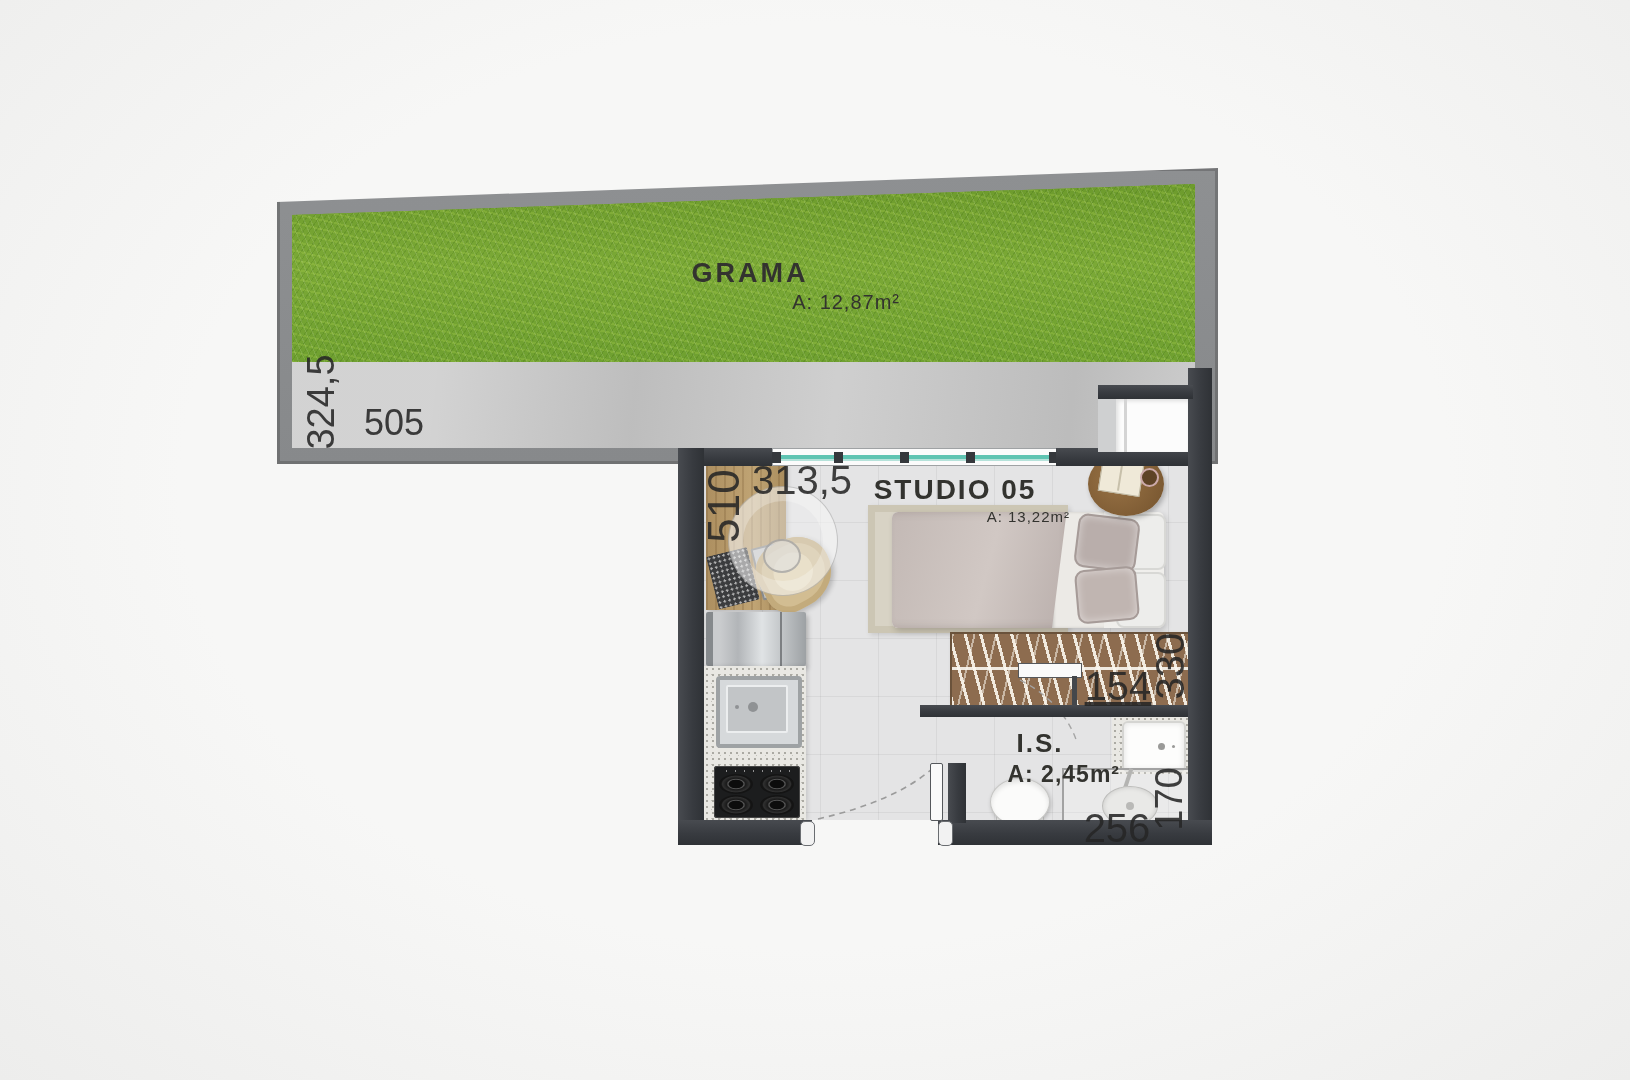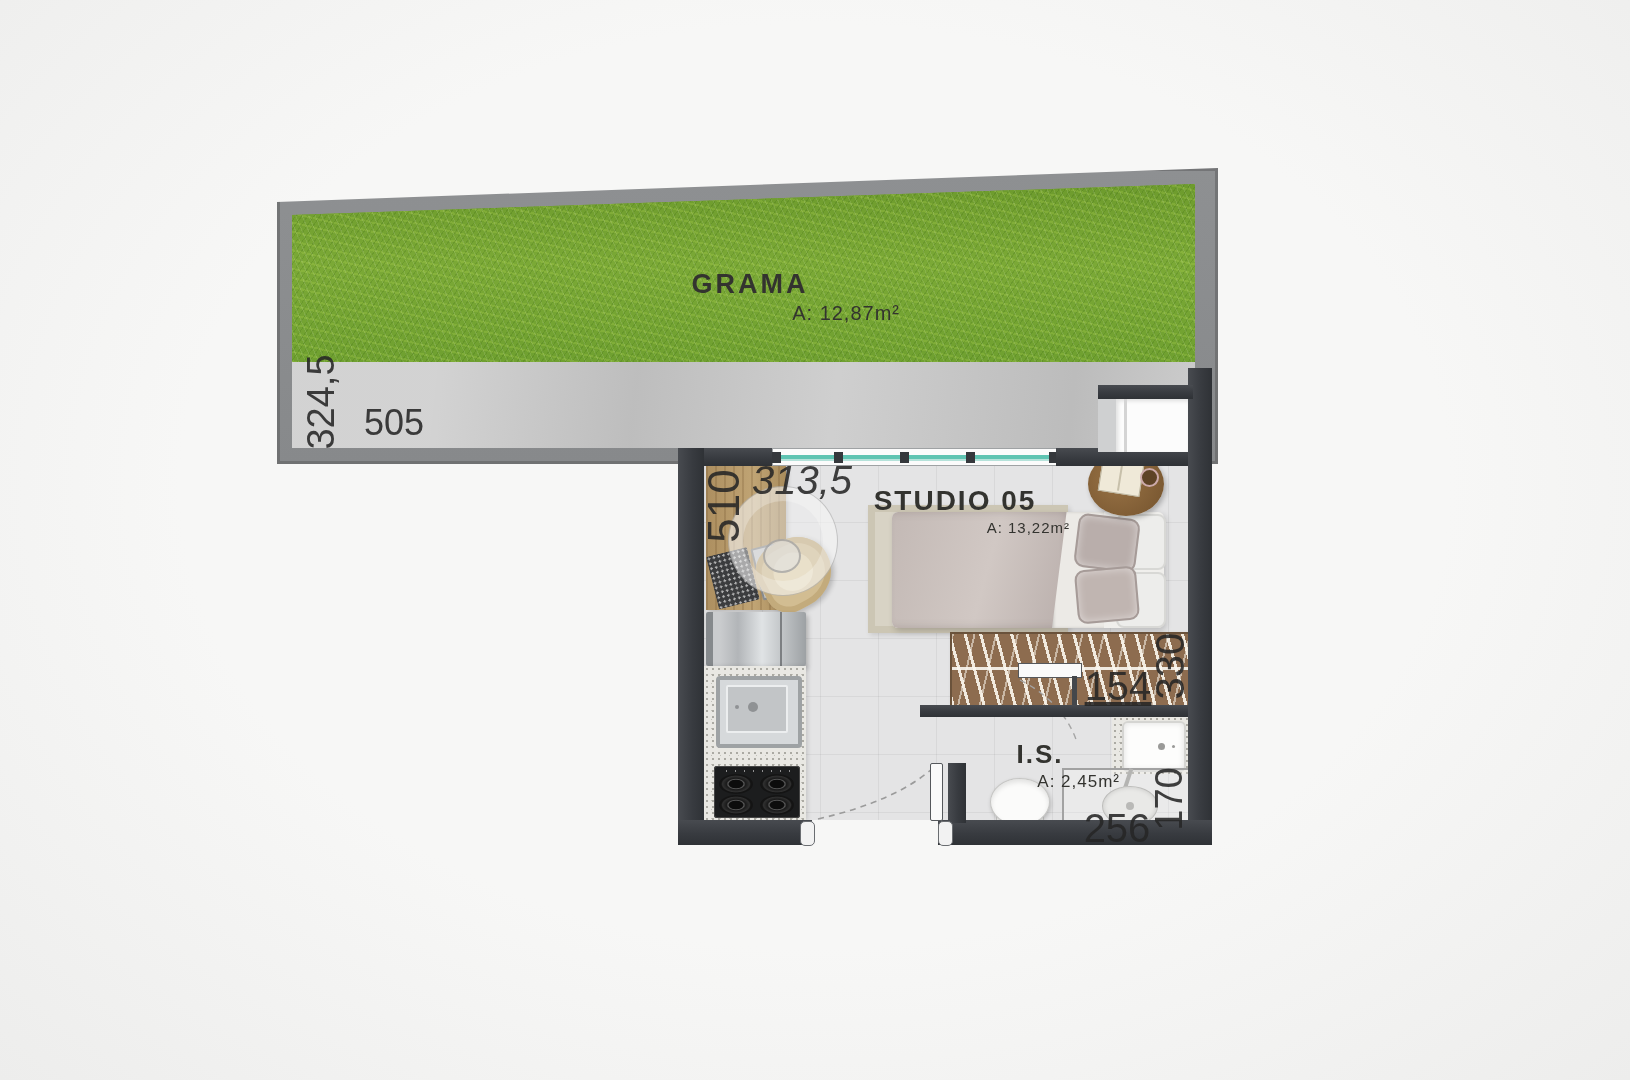--- a/index.html
+++ b/index.html
@@ -131,21 +131,21 @@
   .basin::after{content:"";position:absolute;left:34px;top:20px;width:7px;height:7px;border-radius:50%;background:#9a9a98;box-shadow:12px 0 0 -2px #9a9a98;}
   .shower{left:1062px;top:768px;width:126px;height:52px;border-top:2px solid #a2a2a2;border-left:2px solid #a2a2a2;
     background:rgba(255,255,255,.22);}
   .showerhead{left:1102px;top:786px;width:54px;height:38px;border-radius:50%;background:#e9e9e7;border:1px solid #bdbdbb;
     box-shadow:inset 0 0 5px rgba(0,0,0,.15);}
   .showerhead::before{content:"";position:absolute;left:23px;top:15px;width:8px;height:8px;border-radius:50%;background:#b9b9b7;}
   .showerarm{left:1126px;top:768px;width:4px;height:22px;background:#b4b4b2;transform:rotate(18deg);}
 
   
   .arealbl{color:#33332f;text-align:center;}
-  .arealbl .l1{font-weight:600;letter-spacing:3px;margin-top:11px;}
+  .arealbl .l1{font-weight:600;letter-spacing:3px;}
   .arealbl .l2{font-weight:400;letter-spacing:1px;margin-top:2px;text-align:right;}
   .dim{color:#262626;font-weight:500;text-align:center;opacity:.88;}
   .rot{transform:rotate(-90deg);}
   svg.arcs{left:0;top:0;width:1630px;height:1080px;pointer-events:none;}
 </style>
 </head>
 <body>
 
 <div id="page">
 
@@ -230,25 +230,25 @@
   <div class="abs bathdoor"></div>
   <div class="abs bathdoor-frame"></div>
   <div class="abs entrydoor"></div>
 
   <div class="abs arealbl" style="left:840px;top:474px;width:230px;">
     <div class="l1" style="font-size:28px;letter-spacing:2px;">STUDIO 05</div>
     <div class="l2" style="font-size:15px;">A: 13,22m²</div>
   </div>
   <div class="abs arealbl" style="left:960px;top:728px;width:160px;">
     <div class="l1" style="font-size:26px;letter-spacing:2px;">I.S.</div>
-    <div class="l2" style="font-size:17px;">A: 2,45m²</div>
+    <div class="l2" style="font-size:23px;font-weight:bold;">A: 2,45m²</div>
   </div>
 
   <div class="abs dim rot" style="left:258px;top:381px;width:126px;height:42px;font-size:38px;">324,5</div>
   <div class="abs dim" style="left:338px;top:402px;width:112px;height:46px;font-size:36px;">505</div>
   <div class="abs dim rot" style="left:666px;top:483px;width:112px;height:46px;font-size:44px;">510</div>
-  <div class="abs dim" style="left:737px;top:458px;width:130px;height:42px;font-size:40px;font-style:italic;">313,5</div>
+  <div class="abs dim" style="left:737px;top:458px;width:130px;height:42px;font-size:40px;">313,5</div>
   <div class="abs dim" style="left:1062px;top:664px;width:112px;height:40px;font-size:40px;text-decoration:underline;">154</div>
   <div class="abs dim rot" style="left:1122px;top:646px;width:92px;height:40px;font-size:40px;">330</div>
   <div class="abs dim rot" style="left:1126px;top:780px;width:82px;height:38px;font-size:38px;">170</div>
   <div class="abs dim" style="left:1060px;top:806px;width:114px;height:42px;font-size:40px;">256</div>
 
 </div>
 
 </body></html>

